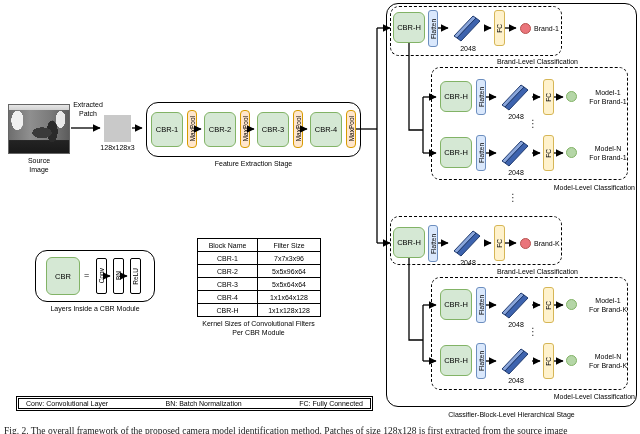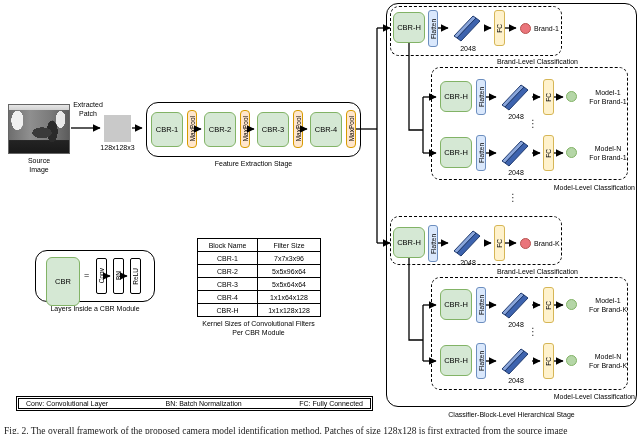--- a/index.html
+++ b/index.html
@@ -74,21 +74,21 @@
     </div>
 
   <div class="abs green-box" style="left:310px;top:112px;width:32px;height:35px;">CBR-4</div>
   <div class="abs pool vbox" style="left:346px;top:110px;width:10px;height:38px;">
       <span class="vtext">MaxPool</span>
     </div>
 
   <div class="abs lbl" style="left:146px;top:160px;width:215px;text-align:center;">Feature Extraction Stage</div>
 
   <div class="abs roundbox" style="left:35px;top:250px;width:120px;height:52px;"></div>
-  <div class="abs green-box" style="left:46px;top:257px;width:34px;height:49px;">CBR</div>
+  <div class="abs green-box" style="left:46px;top:257px;width:34px;height:38px;">CBR</div>
   <div class="abs" style="left:84px;top:270px;font-size:9px;">=</div>
   <div class="abs whitebox vbox" style="left:96px;top:258px;width:11px;height:36px;">
       <span class="vtext">Conv</span>
     </div>
   <div class="abs whitebox vbox" style="left:113px;top:258px;width:11px;height:36px;">
       <span class="vtext">BN</span>
     </div>
   <div class="abs whitebox vbox" style="left:130px;top:258px;width:11px;height:36px;">
       <span class="vtext">ReLU</span>
     </div>

